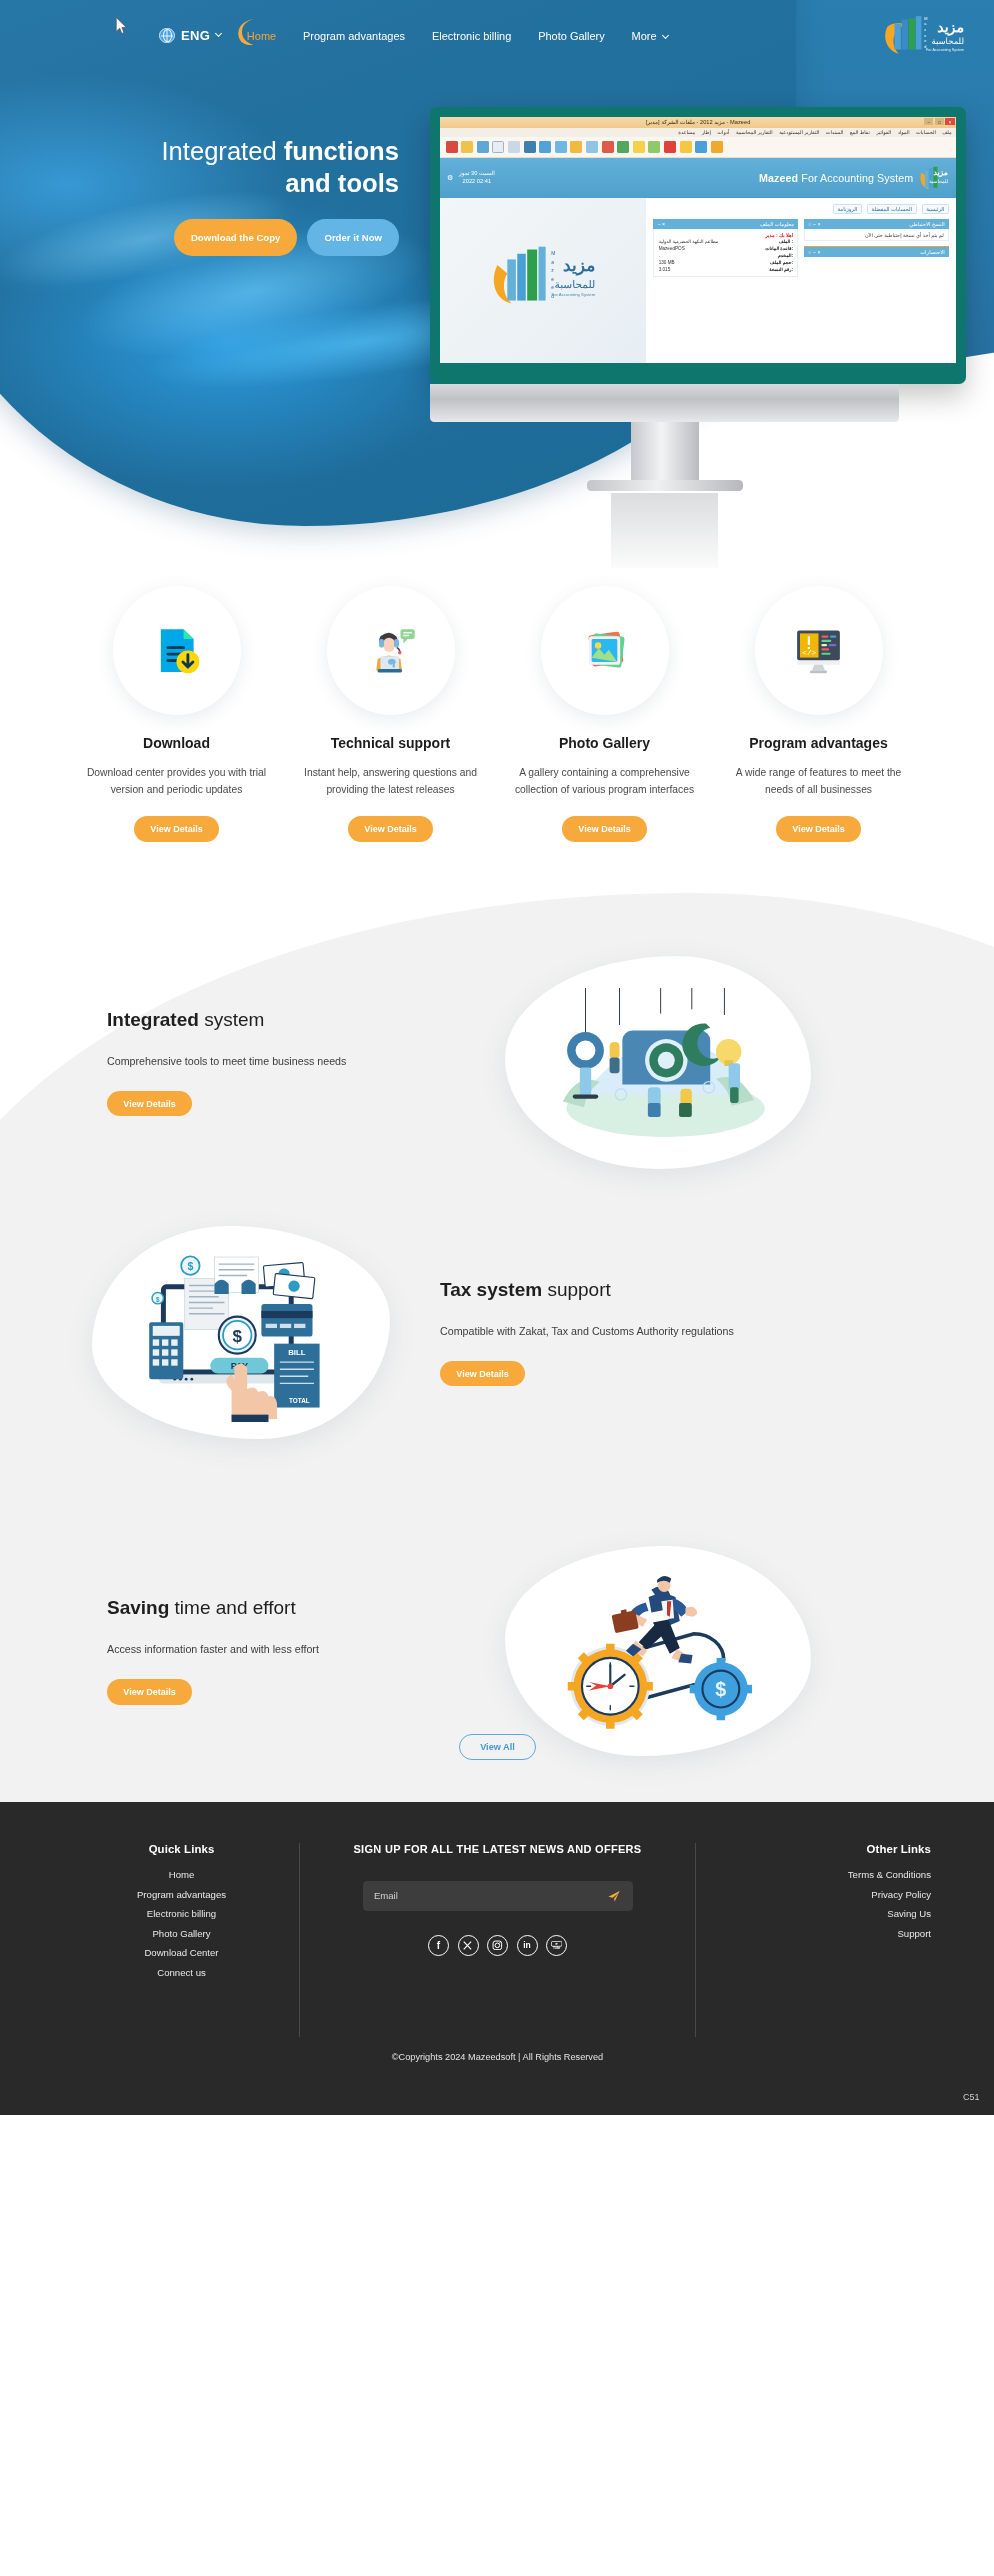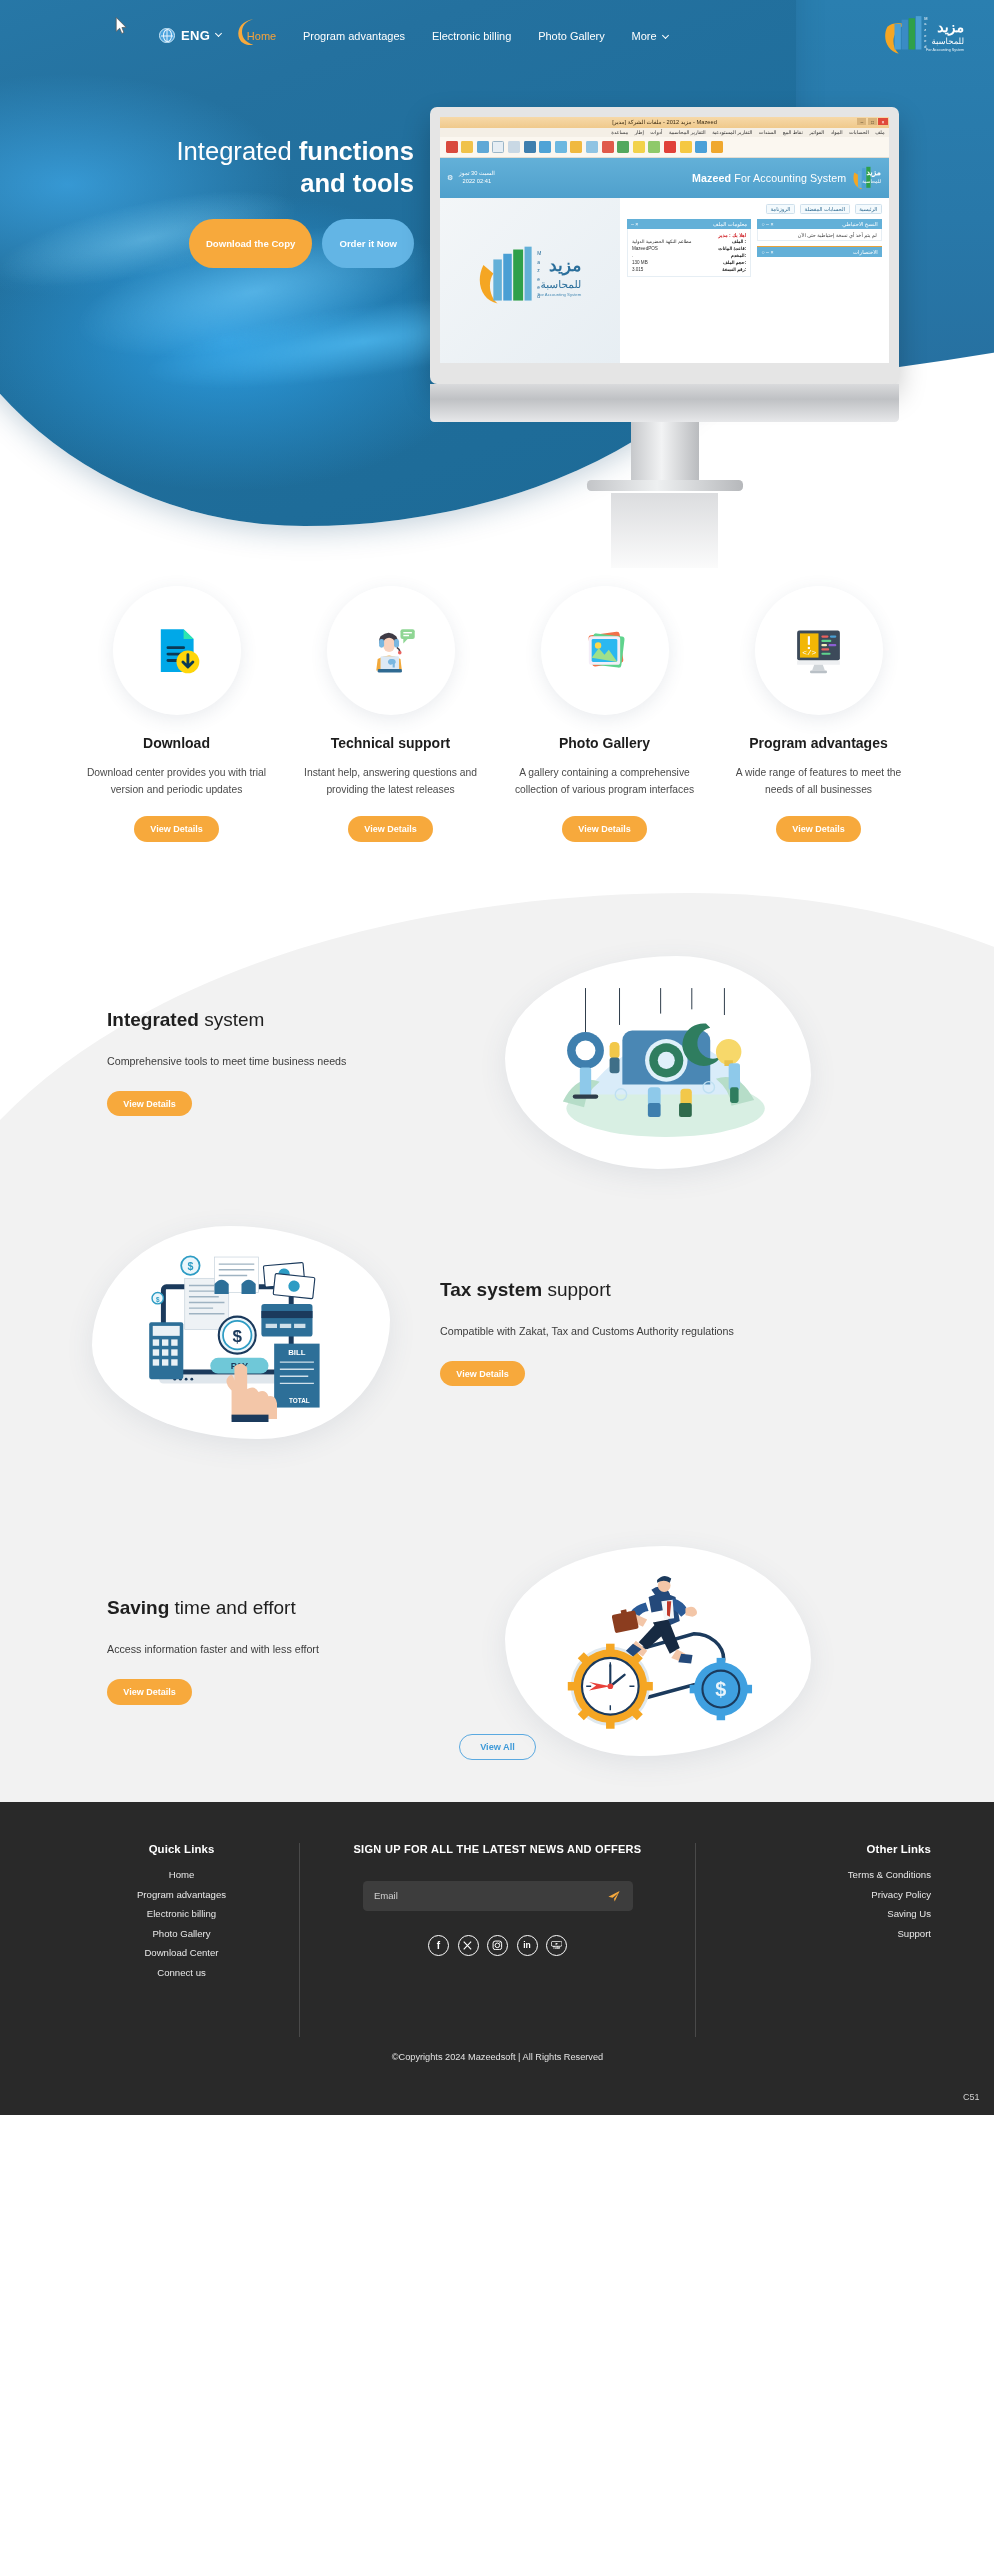--- a/index.html
+++ b/index.html
@@ -97,38 +97,38 @@
     position:absolute; left:-10px; top:-8.5px; width:24px; height:30px;
     pointer-events:none;
   }
   .cursor {
     position:absolute; left:114px; top:15.6px; width:15.6px; height:21px; z-index: 40;
   }
   .logo { margin-left:auto; width: 84px; height: 44px; position: relative; }
 
   
   .hero-copy {
-    position:absolute; left: 15px; top: 135px; width: 426px; z-index: 15;
+    position:absolute; left: 0; top: 135px; width: 426px; z-index: 15;
     text-align: right; padding-right: 27px;
   }
   .hero-h1 { color:#fff; font-size:25.6px; line-height:1.26; font-weight:400; }
   .hero-h1 b { font-weight:800; }
   .hero-sub { color:#eaf5fd; font-size:11.4px; line-height:1.62; margin-top:14px; }
   .hero-btns { display:flex; justify-content:flex-end; gap: 10px; margin-top: 20px; }
   .btn {
     border:none; cursor:pointer; border-radius:710px; font-family:inherit;
-    font-weight:700; font-size:9.6px; color:#fff; padding: 19px 17px;
+    font-weight:700; font-size:9.6px; color:#fff; padding: 13px 17px;
   }
   .btn-orange { background:#f7a93c; }
   .btn-lightblue { background:#63b5e5; }
 
   
   .monitor { position:absolute; left:430px; top:107px; width:469px; z-index: 16; }
   .mon-bezel {
-    width: 469px; height: 277px; background:#e5e5e5; border-radius:7px;
+    width: 536px; height: 277px; background:#0f766e; border-radius:7px;
     padding: 10px 10px 21px 10px;
     box-shadow: 0 12.8px 28px rgba(0,0,0,.22);
   }
   .mon-screen { width:100%; height:100%; background:#fff; overflow:hidden; position:relative; }
   .mon-base { width:469px; height:38px; background:linear-gradient(180deg,#d9dadc 0%,#bfc1c4 40%,#e7e8ea 100%); border-radius:0 0 4.3px 4.3px; }
   .mon-neck { width:68px; height:58px; margin:0 auto; background:linear-gradient(90deg,#c6c8cb,#f2f3f4 45%,#b9bbbe); }
   .mon-foot { width:156px; height:11.4px; margin:0 auto; border-radius:4.3px; background:linear-gradient(90deg,#c3c5c8,#eef0f1 45%,#b6b8bb); }
   .mon-reflect { width:107px; height:85px; margin: 1.4px auto 0; background:linear-gradient(180deg, rgba(190,192,196,.55), rgba(255,255,255,0)); }
 
   

